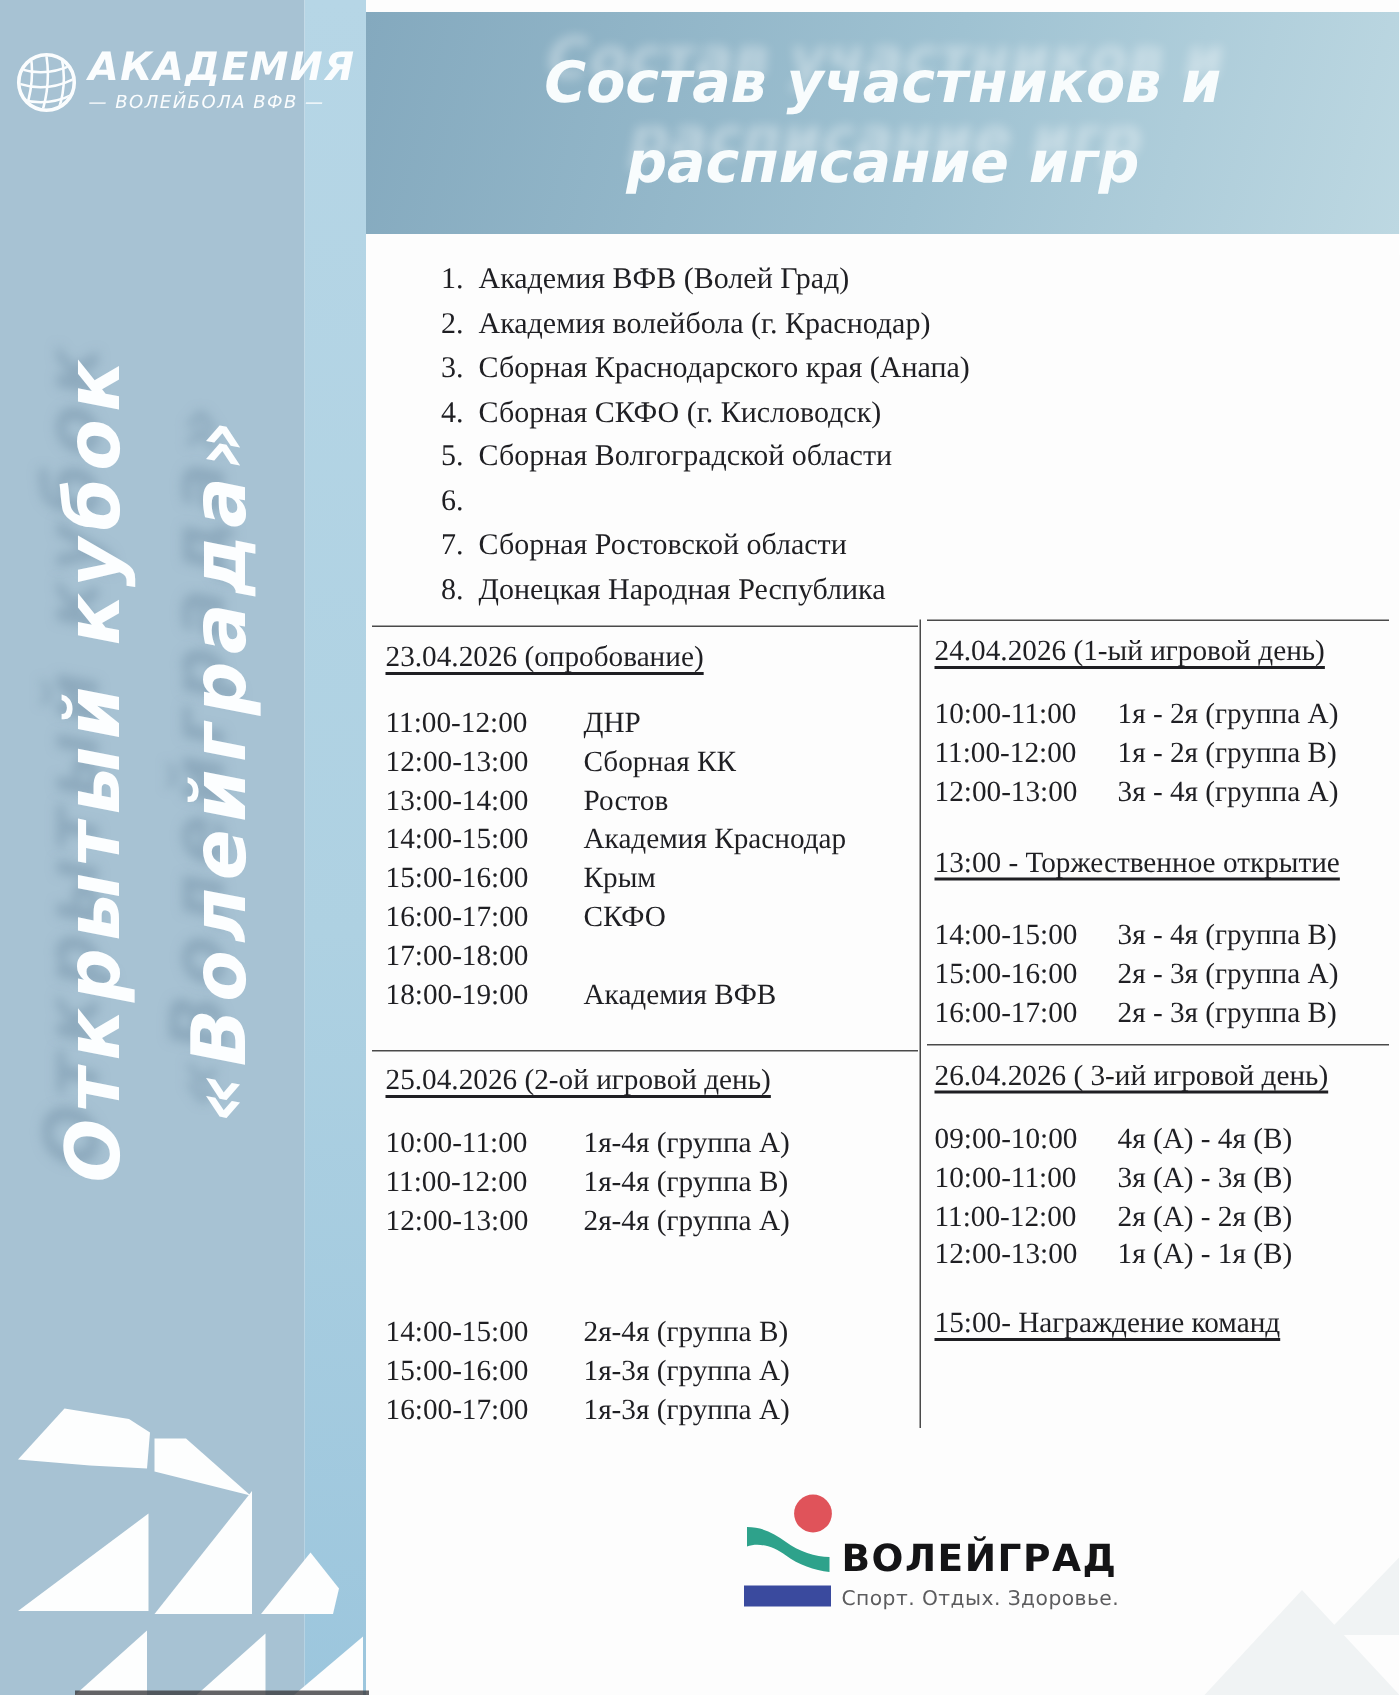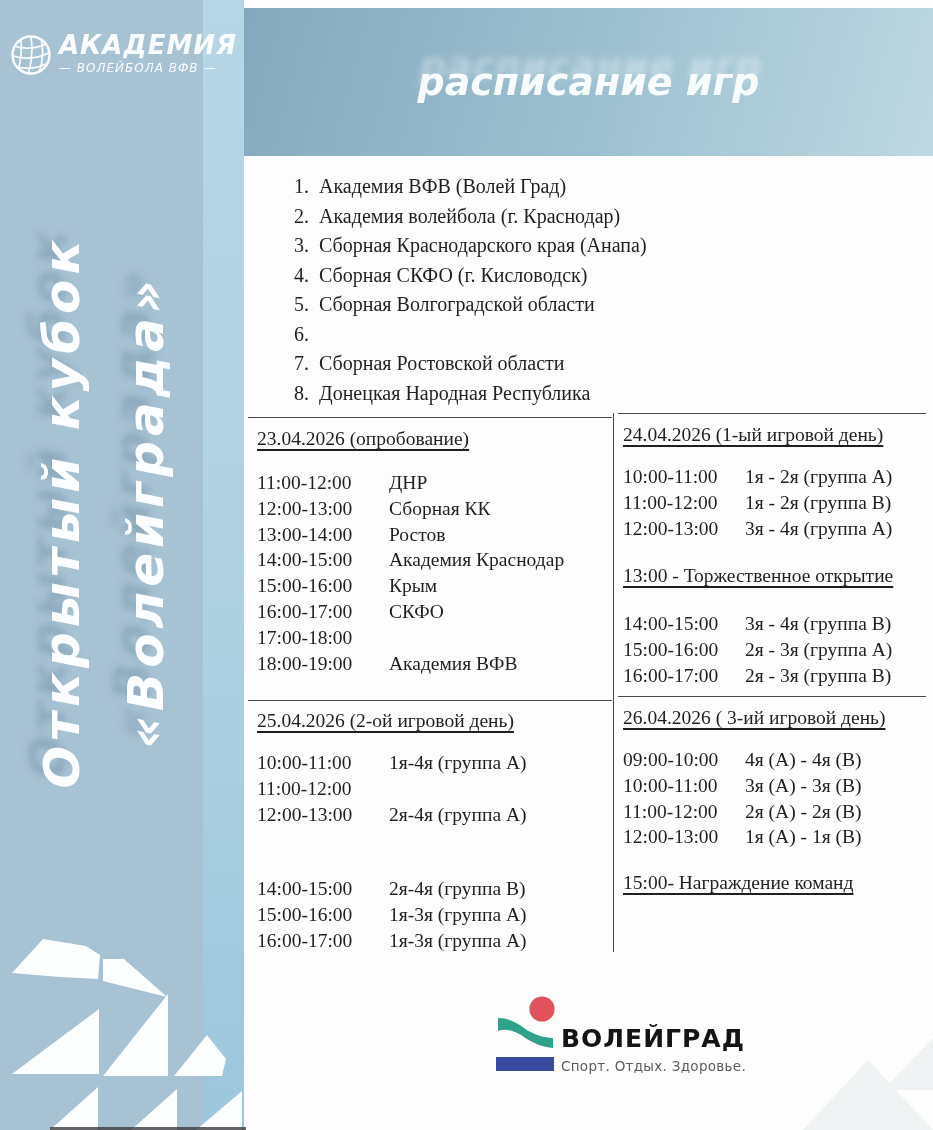--- a/index.html
+++ b/index.html
@@ -129,20 +129,21 @@
     <g fill="#f0f3f4">
       <polygon points="20,110 85,40 150,110"></polygon>
       <polygon points="100,70 150,18 150,70"></polygon>
     </g>
   </svg>
 
   <div class="bottom-sliver"></div>
 
   <div class="header-banner">
     <div class="header-title">
+      <div>Состав участников и</div>
       <div>расписание игр</div>
     </div>
   </div>
 
   <div class="participants">
     <div class="p-item">
         <span class="p-num">1.</span>
         <span>Академия ВФВ (Волей Град)</span>
       </div>
     <div class="p-item">
@@ -252,20 +253,21 @@
 
   <div class="block cols-left" style="left:257px; top:710px; width:352px;">
     <div class="block-title">25.04.2026 (2-ой  игровой день)</div>
     <div class="rows" style="margin-top:18px;">
       <div class="srow">
           <span>10:00-11:00</span>
           <span>1я-4я (группа А)</span>
         </div>
       <div class="srow">
           <span>11:00-12:00</span>
+          <span>1я-4я (группа В)</span>
         </div>
       <div class="srow">
           <span>12:00-13:00</span>
           <span>2я-4я (группа А)</span>
         </div>
     </div>
     <div class="rows" style="margin-top:49px;">
       <div class="srow">
           <span>14:00-15:00</span>
           <span>2я-4я (группа В)</span>

